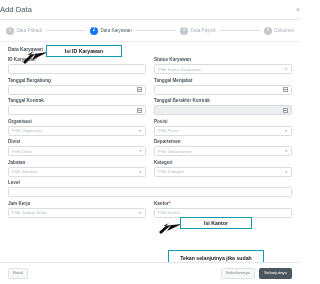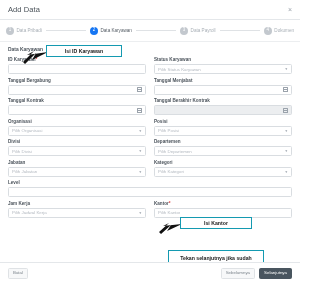--- a/index.html
+++ b/index.html
@@ -13,21 +13,21 @@
     position: relative;
     width: 300px; height: 284px;
     background: #ffffff;
     display: flex; flex-direction: column;
   }
   
   .modal-header {
     height: 20px;
     border-bottom: 1px solid #e4e7ea;
     display: flex; align-items: center;
-    padding: 0 8px;
+    padding: 0 0;
     flex: 0 0 auto;
   }
   .modal-title {
     font-size: 7.5px;
     color: #4a5259;
     letter-spacing: .1px;
   }
   .close-icon {
     margin-left: auto;
     font-size: 7px;

